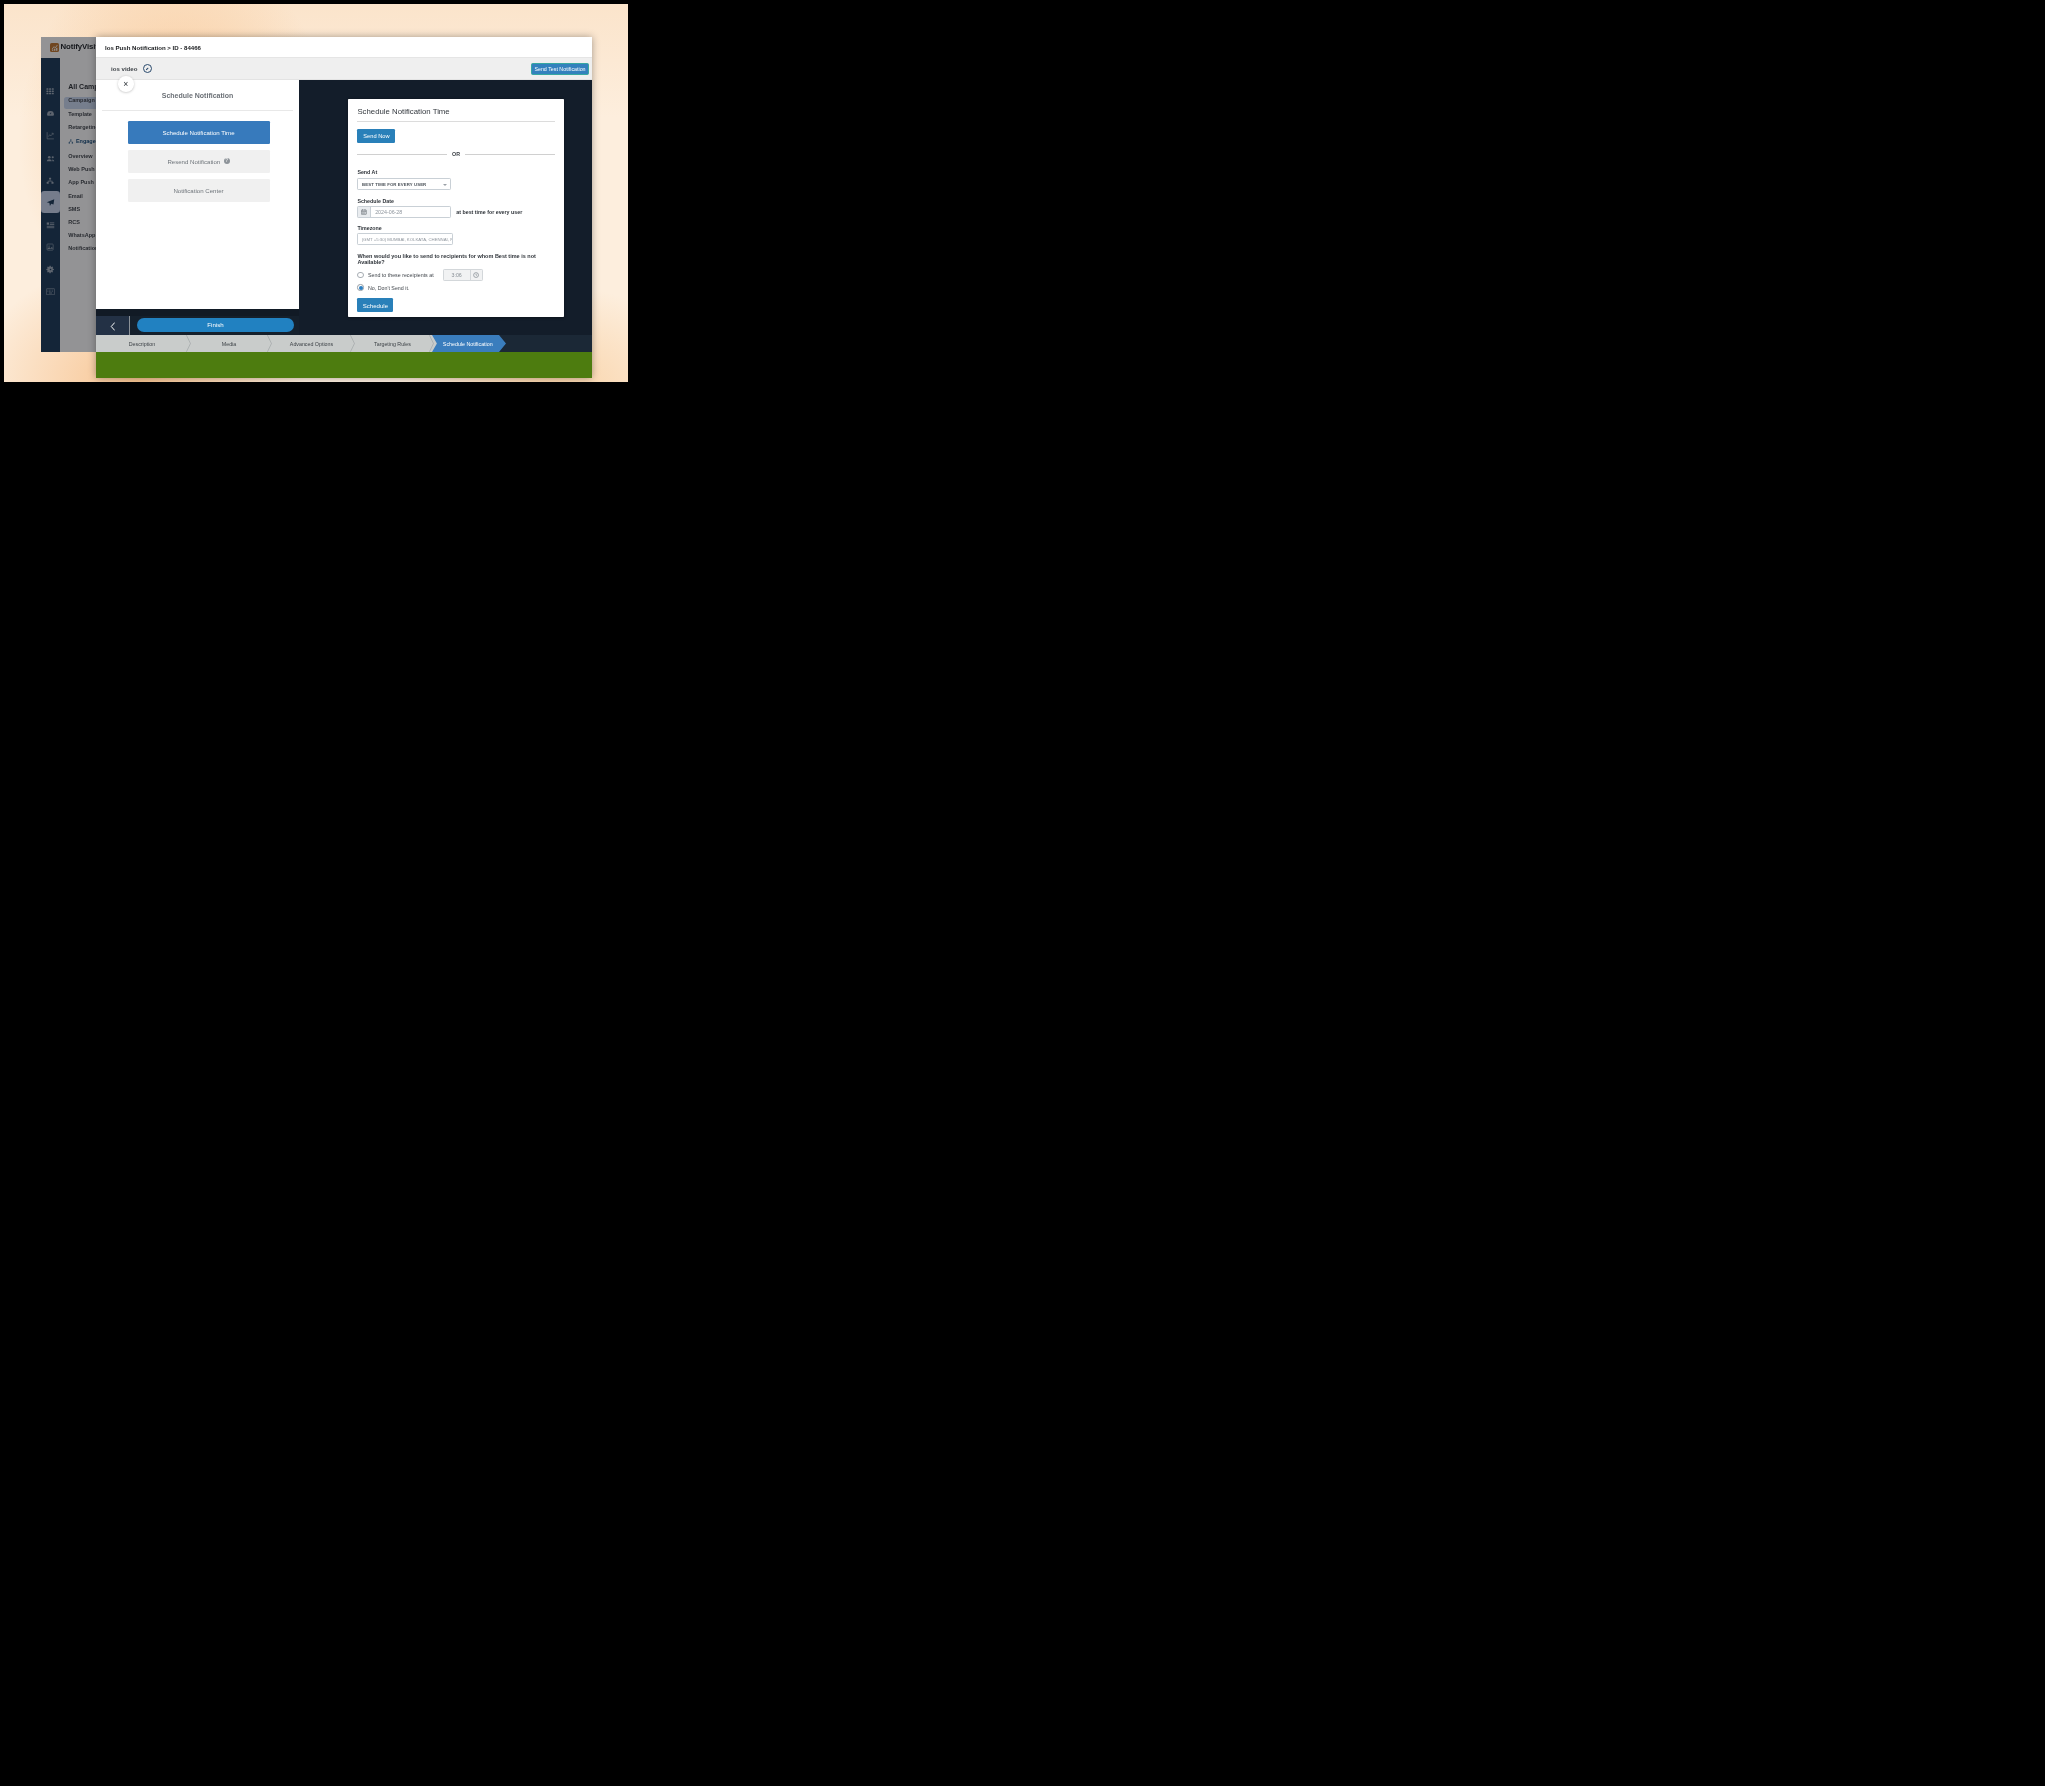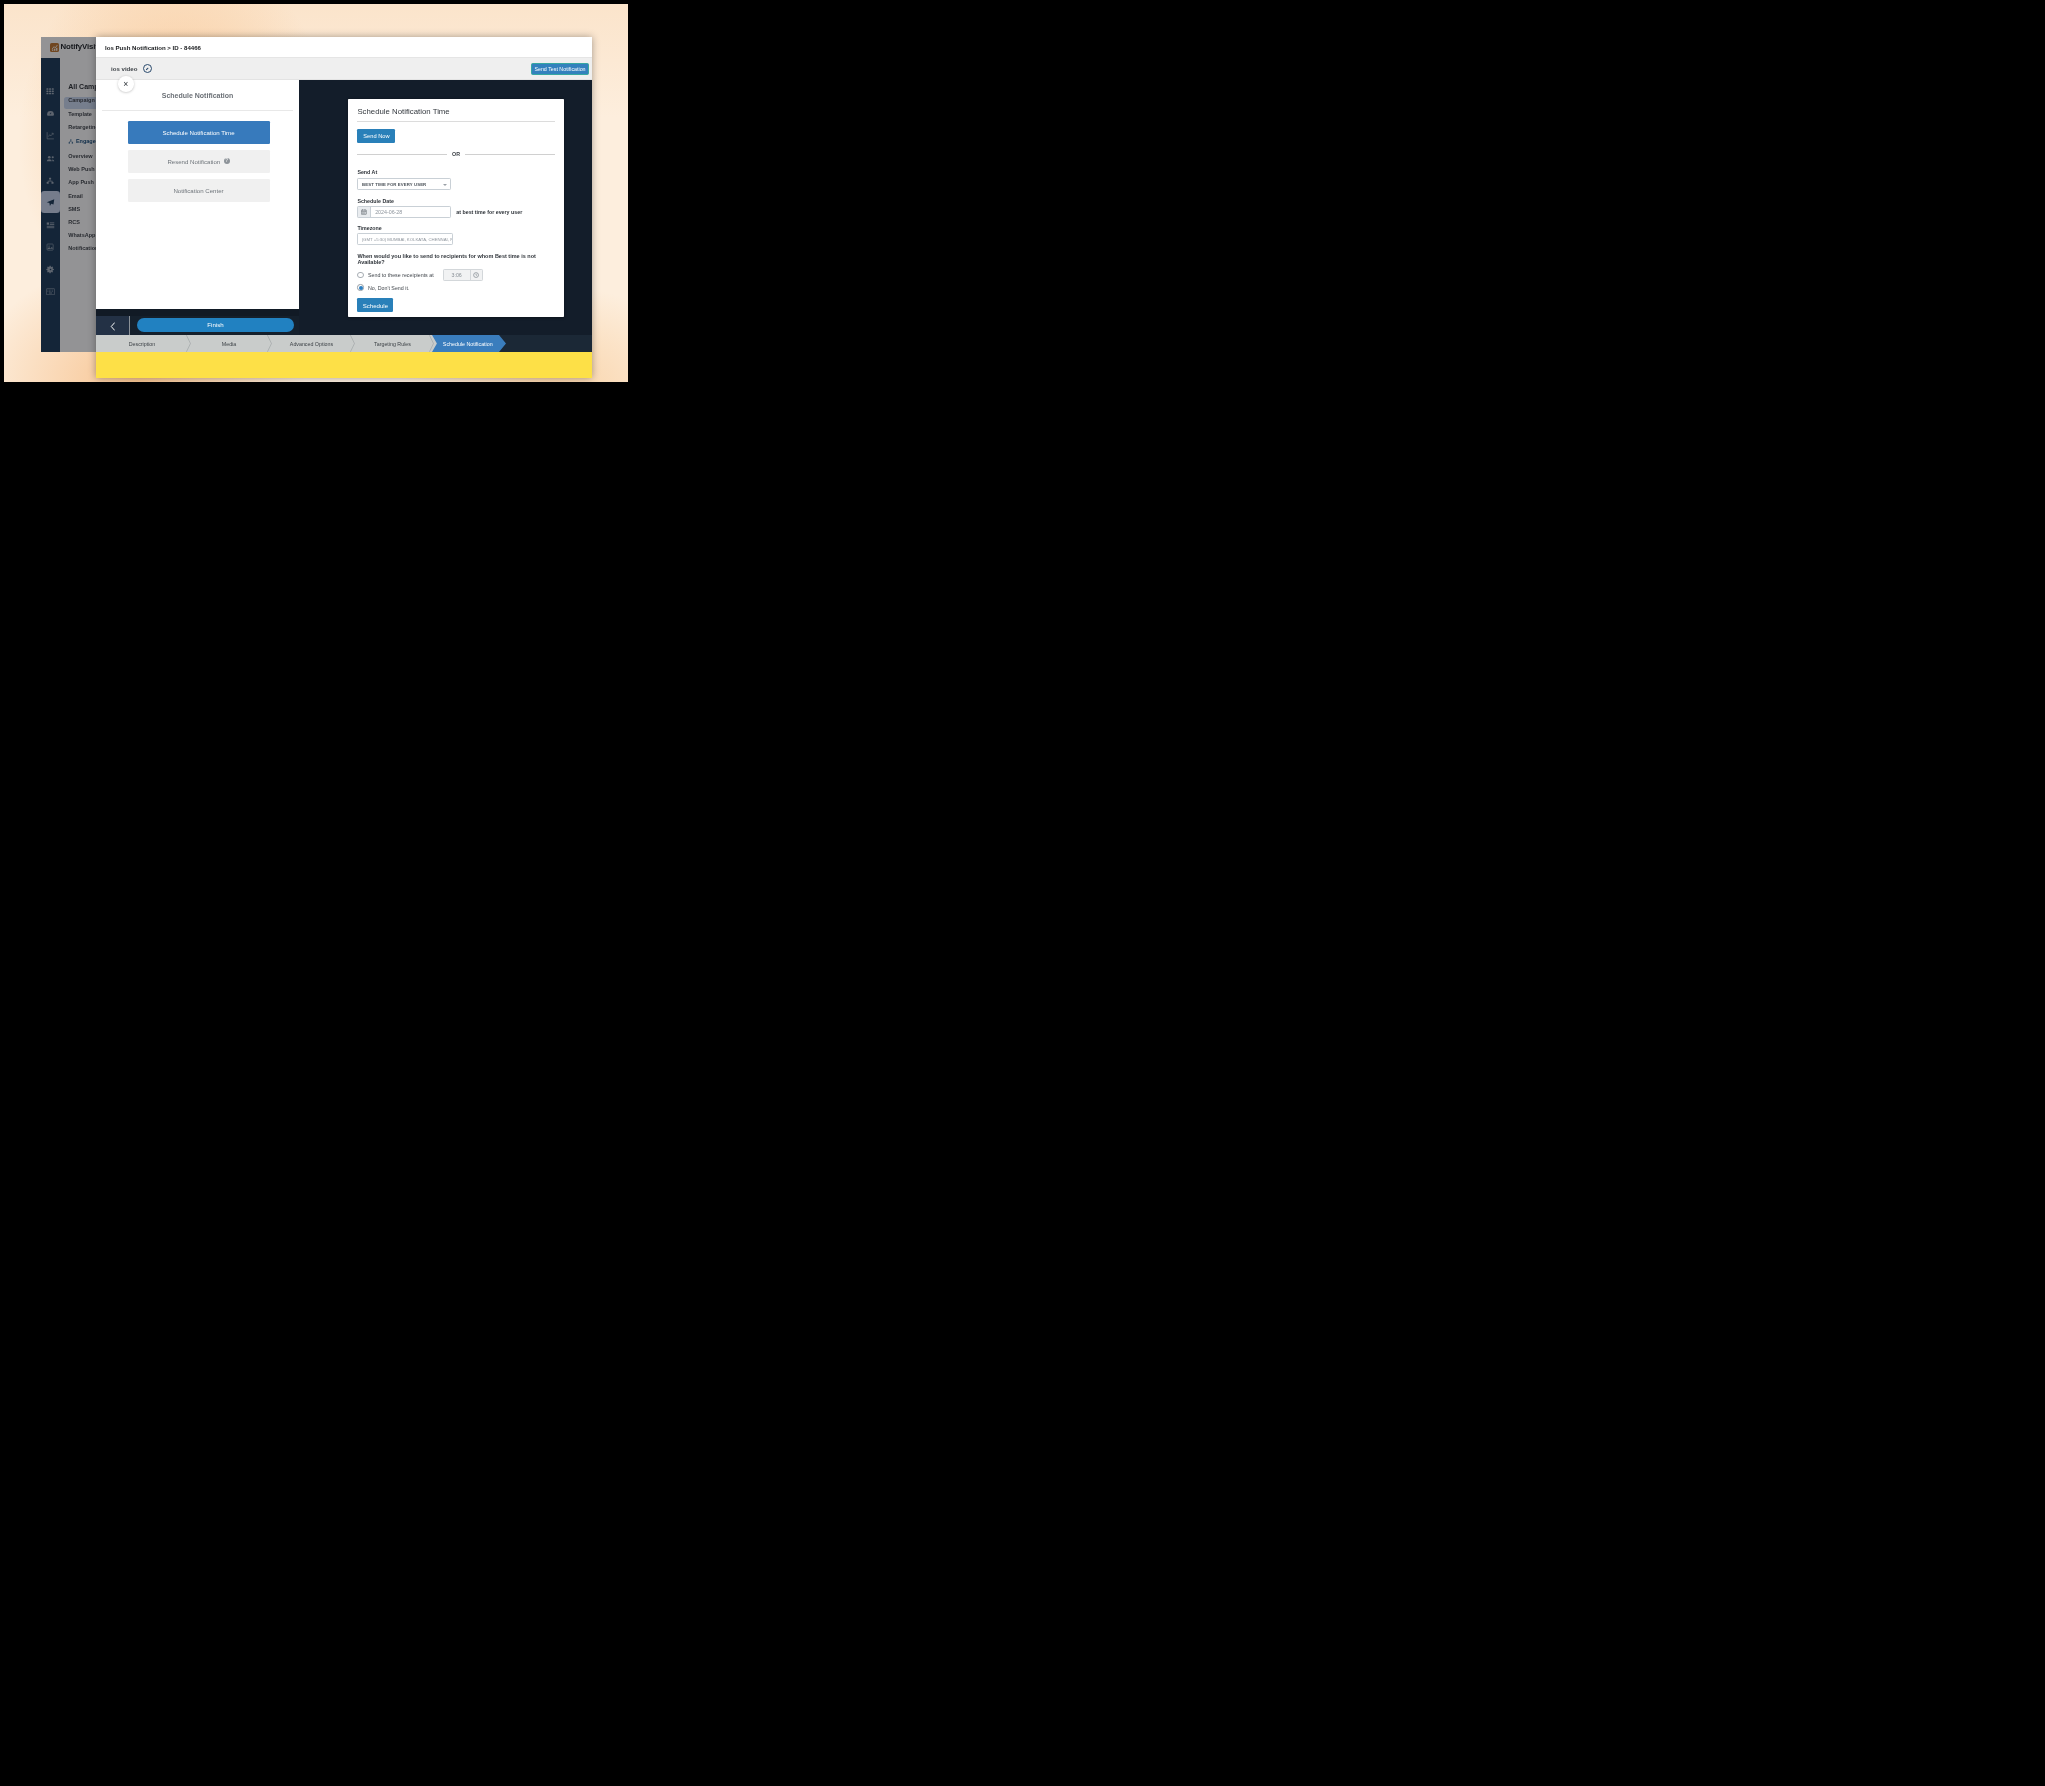--- a/index.html
+++ b/index.html
@@ -23,21 +23,21 @@
   .rail-pill{position:absolute;left:0.4px;top:133px;width:18.4px;height:22px;border-radius:3.3px;background:#c9d6ee;}
   .submenu{position:absolute;left:19px;top:21px;width:36px;height:294px;background:#fff;overflow:visible;}
   .sm-head{position:absolute;left:8.2px;top:24.5px;font-size:7px;font-weight:700;color:#2e3237;white-space:nowrap;}
   .sm-item{position:absolute;left:8.2px;font-size:5.5px;font-weight:600;color:#43484e;white-space:nowrap;}
   .sm-pill{position:absolute;left:4.1px;top:39px;width:62px;height:12.3px;border-radius:2.5px;background:#ccd9f1;}
   .sm-eng{color:#1b4f7c;font-weight:700;}
   .sm-eng .eng-ic{display:inline-block;vertical-align:-0.8px;margin-right:2px;}
   .dim{position:absolute;left:0;top:0;width:55px;height:315px;background:rgba(8,10,14,0.44);z-index:5;}
 
   
-  .modal{position:absolute;left:55px;top:0;width:496px;height:341px;background:#fde047;z-index:10;box-shadow:0 0 7.4px rgba(0,0,0,0.35);}
+  .modal{position:absolute;left:55px;top:0;width:496px;height:341px;background:#4d7c0f;z-index:10;box-shadow:0 0 7.4px rgba(0,0,0,0.35);}
   .m-header{position:absolute;left:0;top:0;width:496px;height:21px;background:#fff;border-bottom:0.4px solid #e5e5e5;}
   .m-title{position:absolute;left:9px;top:0;line-height:21px;font-size:6.1px;font-weight:700;color:#17191c;}
   .m-sub{position:absolute;left:0;top:21px;width:496px;height:22px;background:#efefef;border-bottom:0.4px solid #e3e3e3;}
   .camp-name{position:absolute;left:15px;top:0;line-height:22px;font-size:6.1px;font-weight:600;color:#3e4348;}
   .edit-btn{position:absolute;left:47px;top:6.1px;width:9.4px;height:9.4px;border:0.8px solid #2a4a6d;border-radius:50%;display:flex;align-items:center;justify-content:center;cursor:pointer;background:#efefef;}
   .send-test{position:absolute;left:435px;top:4.5px;width:58px;height:12.7px;background:#3381bd;border:0.8px solid #36a8a1;border-radius:1.6px;color:#fff;font-size:5.3px;display:flex;align-items:center;justify-content:center;cursor:pointer;}
 
   .m-body{position:absolute;left:0;top:43px;width:496px;height:256px;}
   .left-white{position:absolute;left:0;top:0;width:203px;height:229px;background:#fff;}
   .lp-title{position:absolute;left:0;top:11.5px;width:203px;text-align:center;font-size:7px;font-weight:600;color:#6b7076;}

